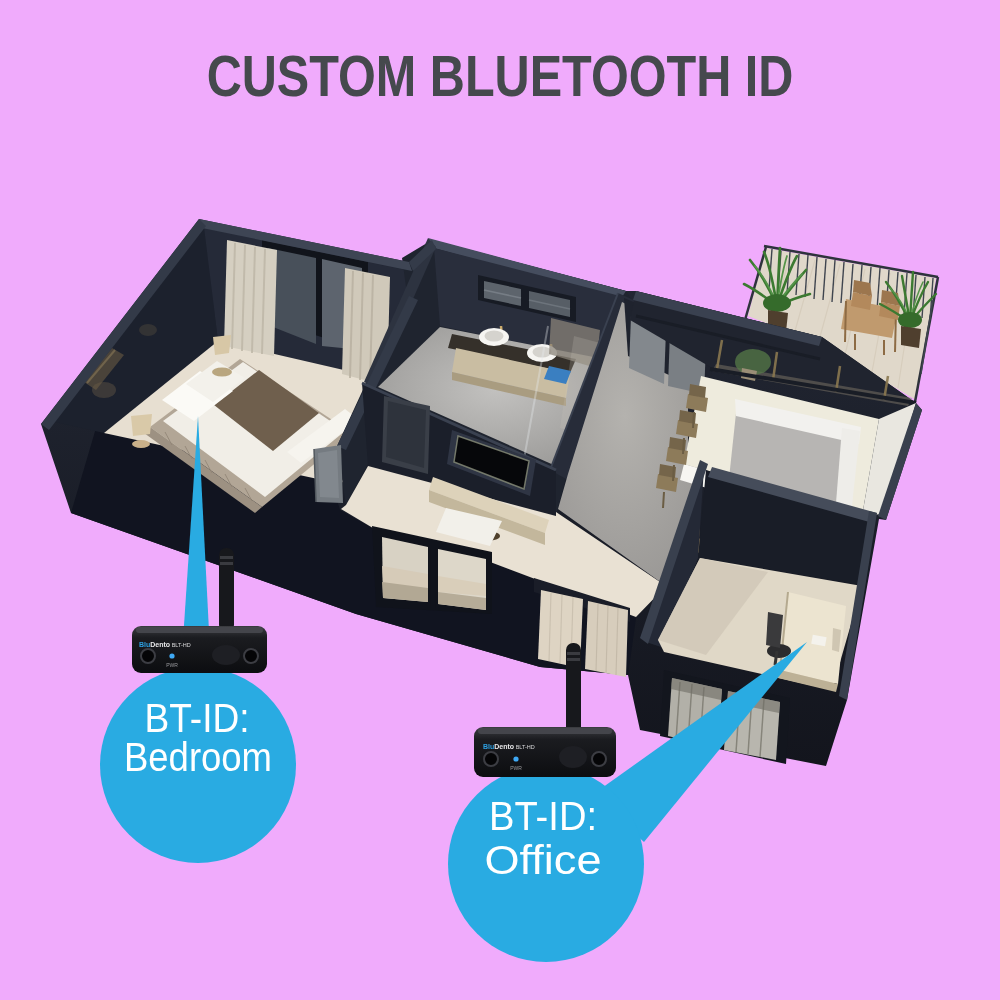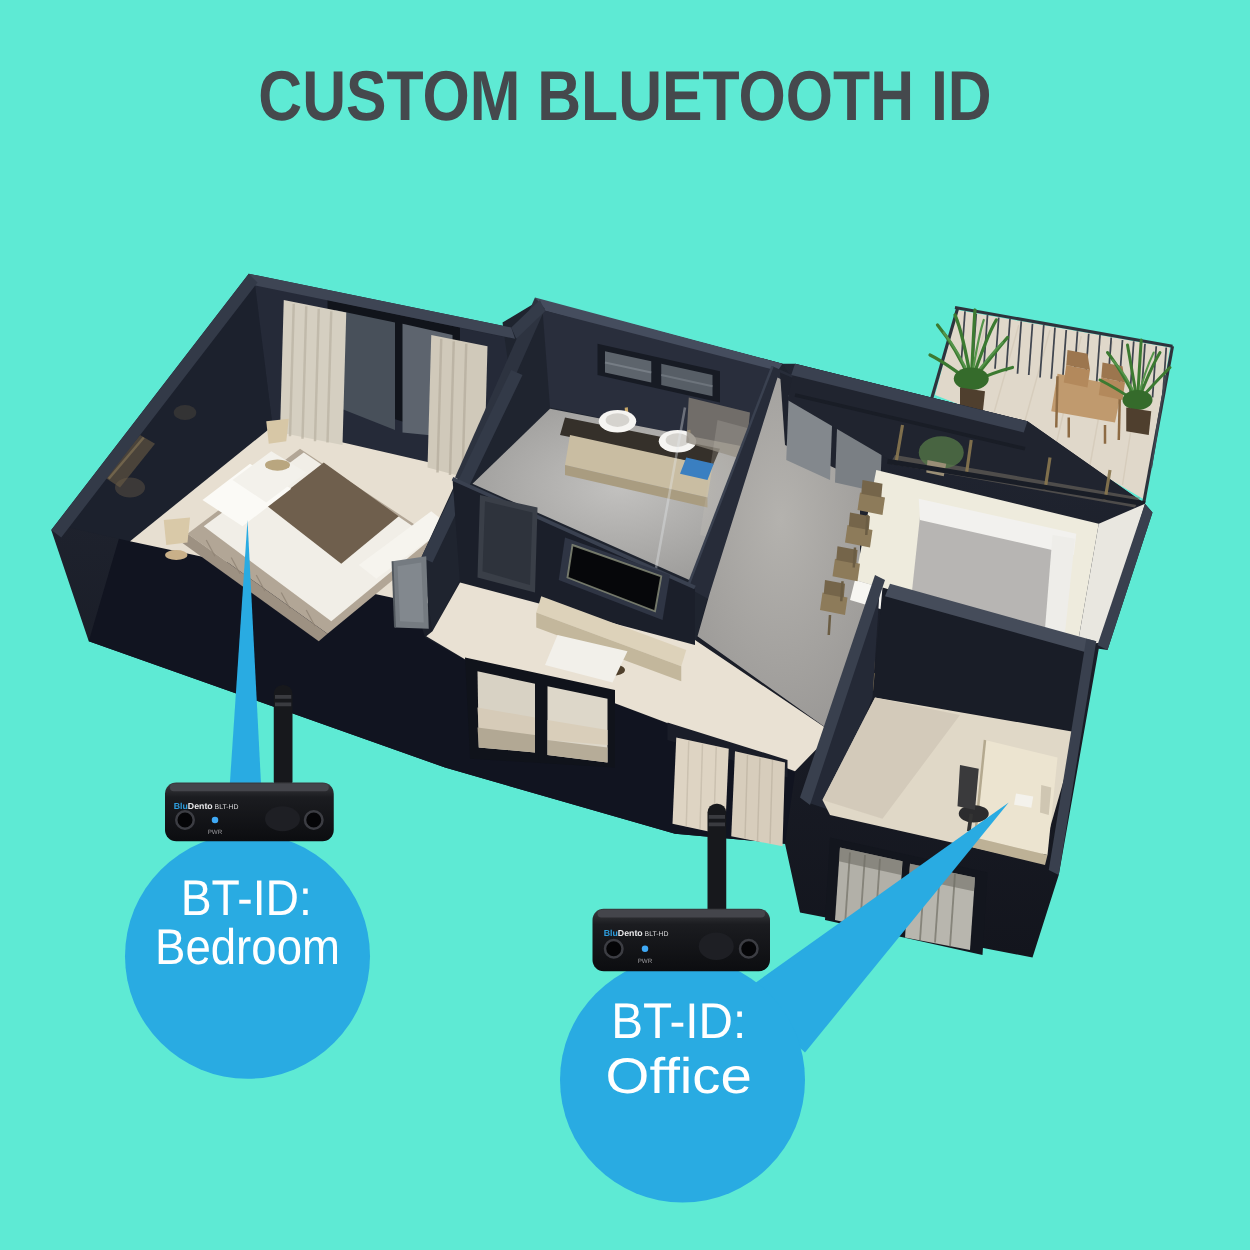--- a/index.html
+++ b/index.html
@@ -1,16 +1,16 @@
 <!DOCTYPE html>
 <html><head>
 <meta charset="utf-8">
 <style>
   html,body{margin:0;padding:0;background:#ffffff;}
-  .page{position:relative;width:1000px;height:1000px;background:#5eead4;overflow:hidden;
+  .page{position:relative;width:1000px;height:1000px;background:#f0abfc;overflow:hidden;
         font-family:"Liberation Sans", sans-serif;}
   .title{position:absolute;top:44px;left:0;width:1000px;text-align:center;
          font-size:56.5px;font-weight:bold;color:#45494d;letter-spacing:0;
          transform:scaleX(0.86);transform-origin:500px 0;}
 </style>
 </head>
 <body>
 <div class="page">
 
   <div class="title">CUSTOM BLUETOOTH ID</div>

